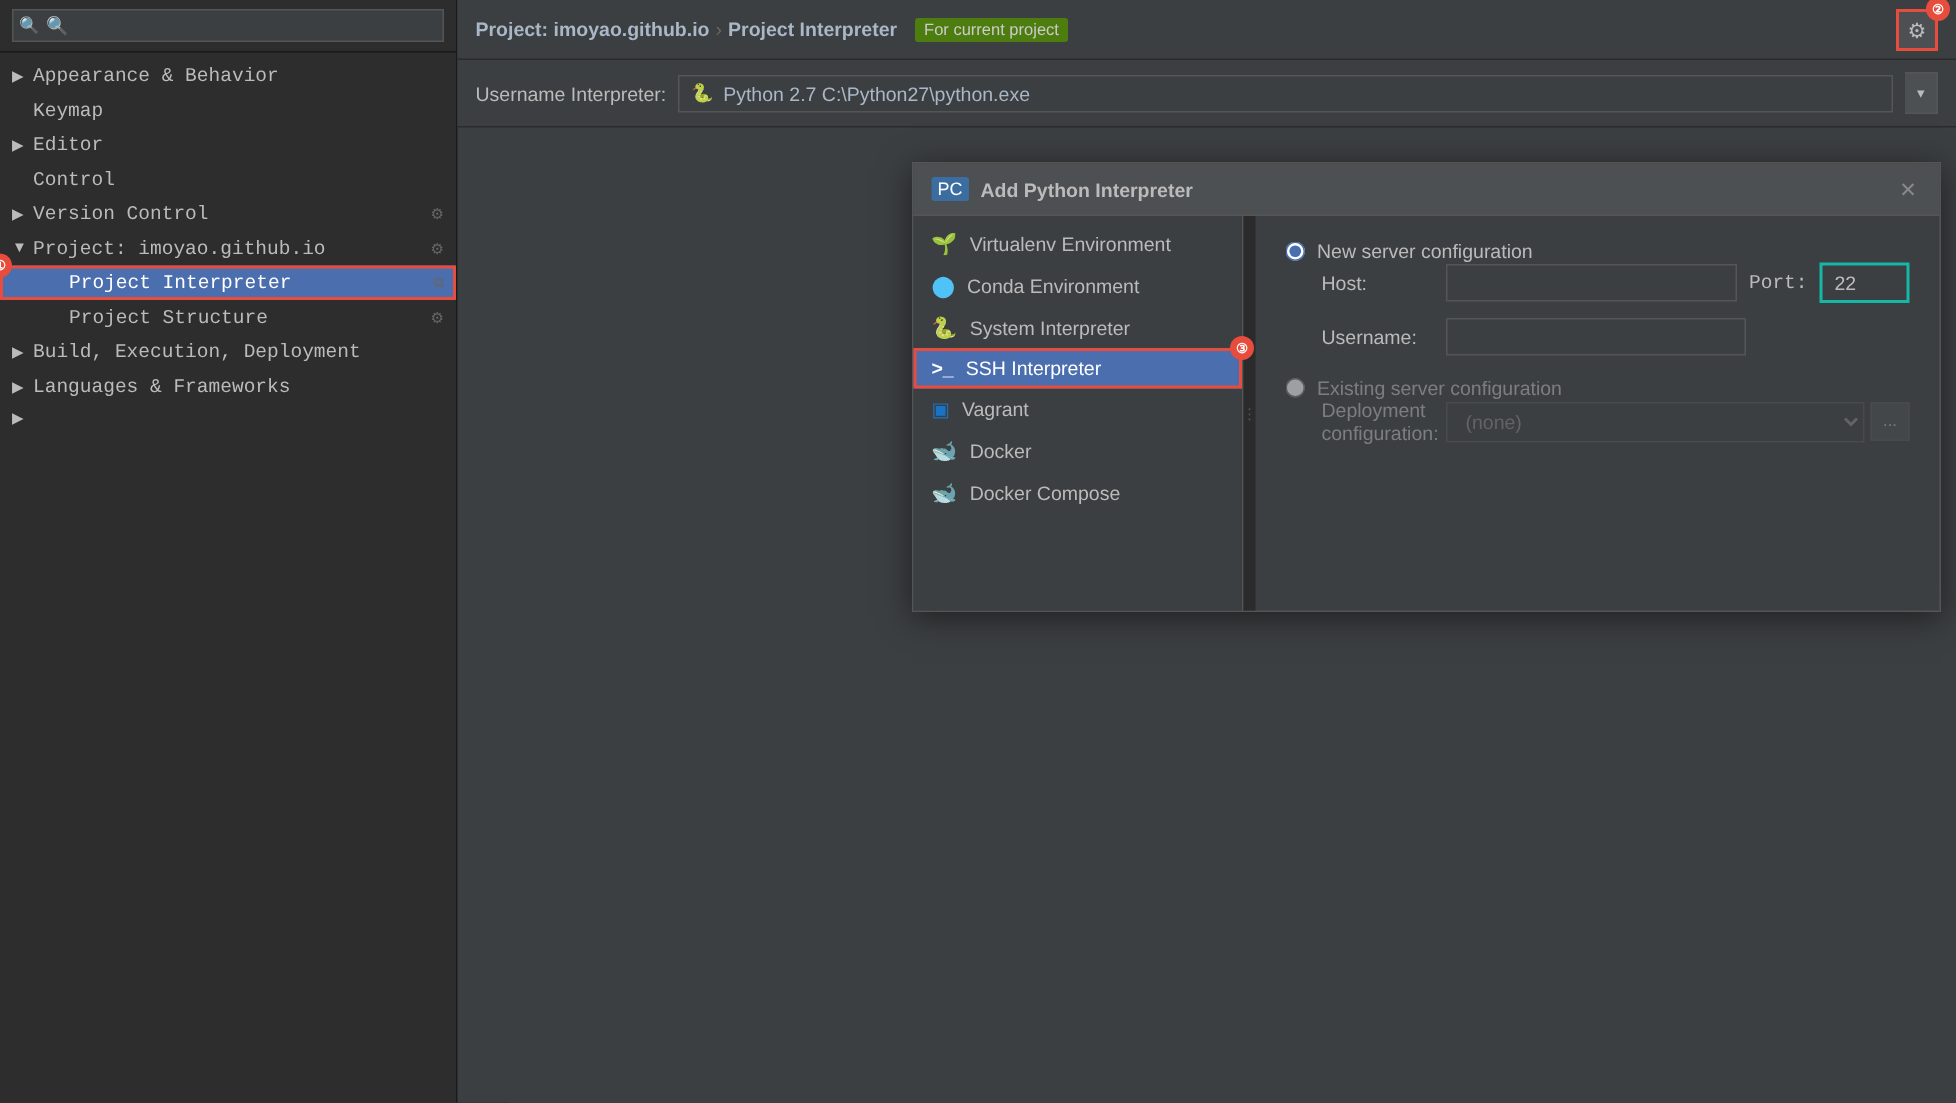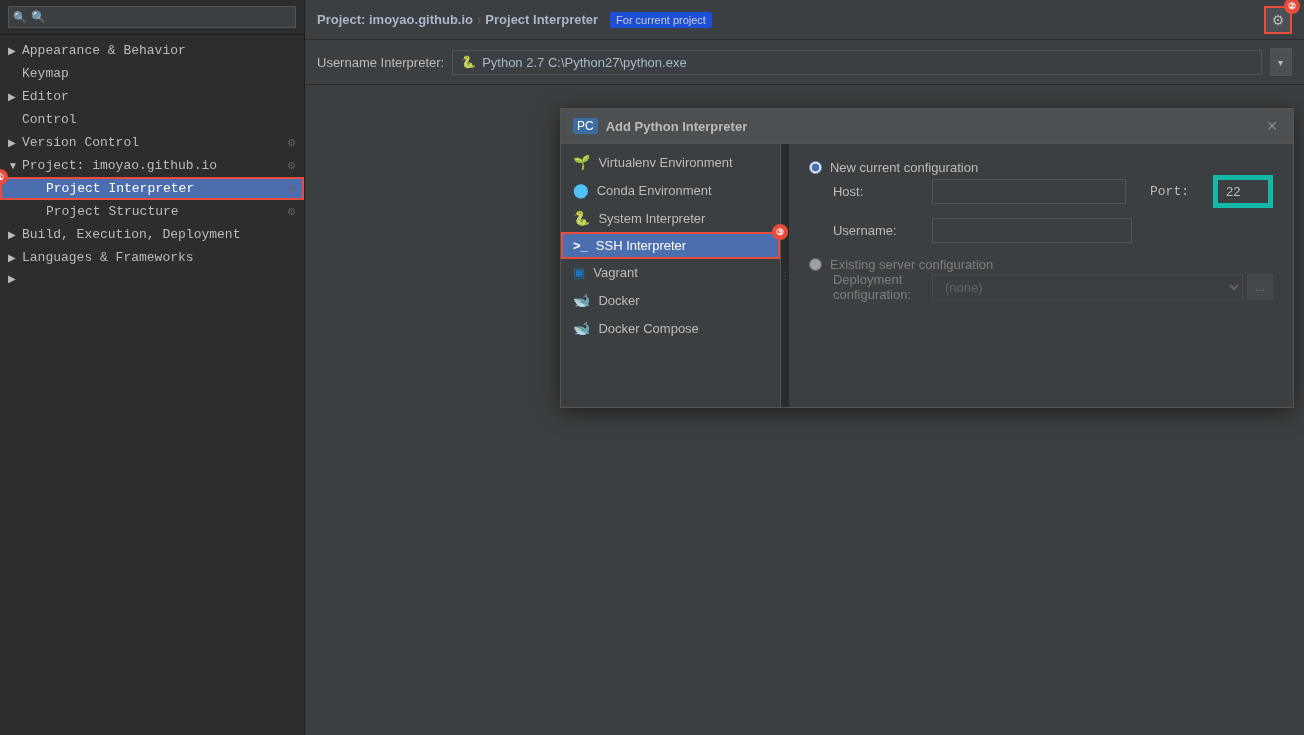--- a/index.html
+++ b/index.html
@@ -65,21 +65,21 @@
       height: 40px;
       background: #3c3f41;
       border-bottom: 1px solid #2b2b2b;
       gap: 6px;
     }
     .breadcrumb { display: flex; align-items: center; gap: 4px; font-size: 13px; }
     .breadcrumb .project-name { color: #a9b7c6; font-weight: bold; }
     .breadcrumb .separator { color: #666; }
     .breadcrumb .current { color: #a9b7c6; font-weight: bold; }
     .breadcrumb .tag {
-      background: #1d4ed8;
+      background: #4d7c0f;
       color: #ccc;
       font-size: 11px;
       padding: 2px 6px;
       border-radius: 2px;
       margin-left: 8px;
     }
     .gear-btn {
       margin-left: auto;
       width: 28px; height: 28px;
       background: #4c5052;
@@ -183,35 +183,35 @@
       flex: 1;
       padding: 16px 20px;
       display: flex; flex-direction: column;
       gap: 14px;
     }
     .radio-group { display: flex; flex-direction: column; gap: 14px; }
     .radio-row { display: flex; align-items: center; gap: 8px; }
     .radio-row input[type=radio] { accent-color: #4b6eaf; }
     .radio-label { color: #bbb; font-size: 13px; }
     .form-group { display: flex; flex-direction: column; gap: 10px; padding-left: 24px; }
-    .form-row { display: flex; align-items: center; gap: 24px; }
+    .form-row { display: flex; align-items: center; gap: 8px; }
     .form-label { color: #bbb; font-size: 13px; width: 75px; }
     .form-input {
       flex: 1;
       background: #3c3f41;
       border: 1px solid #555;
       color: #bbb;
       padding: 4px 8px;
       font-size: 13px;
       outline: none;
     }
     .port-input {
       width: 60px;
       background: #3c3f41;
-      border: 5px solid #14b8a6;
+      border: 2px solid #14b8a6;
       color: #bbb;
       padding: 4px 8px;
       font-size: 13px;
       outline: none;
     }
     .port-label { color: #bbb; font-size: 13px; font-family: Liberation Mono, monospace; }
     .disabled-section { opacity: 0.5; }
     .deploy-select-wrap { display: flex; align-items: center; gap: 4px; flex: 1; }
     .deploy-select {
       flex: 1;
@@ -391,21 +391,21 @@
 
         <div class="resize-handle">⋮</div>
 
         <div id="dialog-right">
 
           <div class="radio-group">
 
             <div>
               <div class="radio-row">
                 <input type="radio" name="server-config" checked="" style="">
-                <span class="radio-label">New current configuration</span>
+                <span class="radio-label">New server configuration</span>
               </div>
               <div class="form-group">
                 <div class="form-row">
                   <span class="form-label">Host:</span>
                   <input type="text" class="form-input" value="" style="">
                   <span class="port-label">Port:</span>
                   <input type="text" class="port-input" value="22" style="">
                 </div>
                 <div class="form-row">
                   <span class="form-label">Username:</span>

